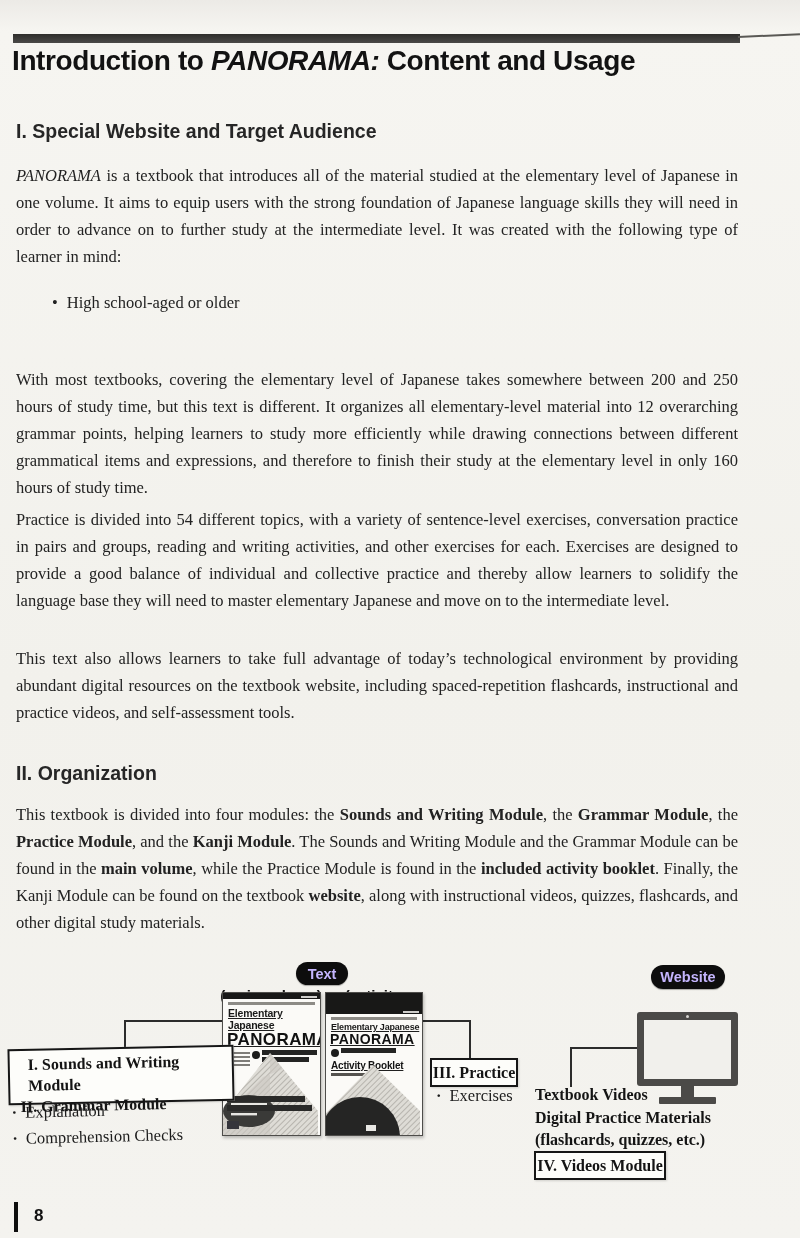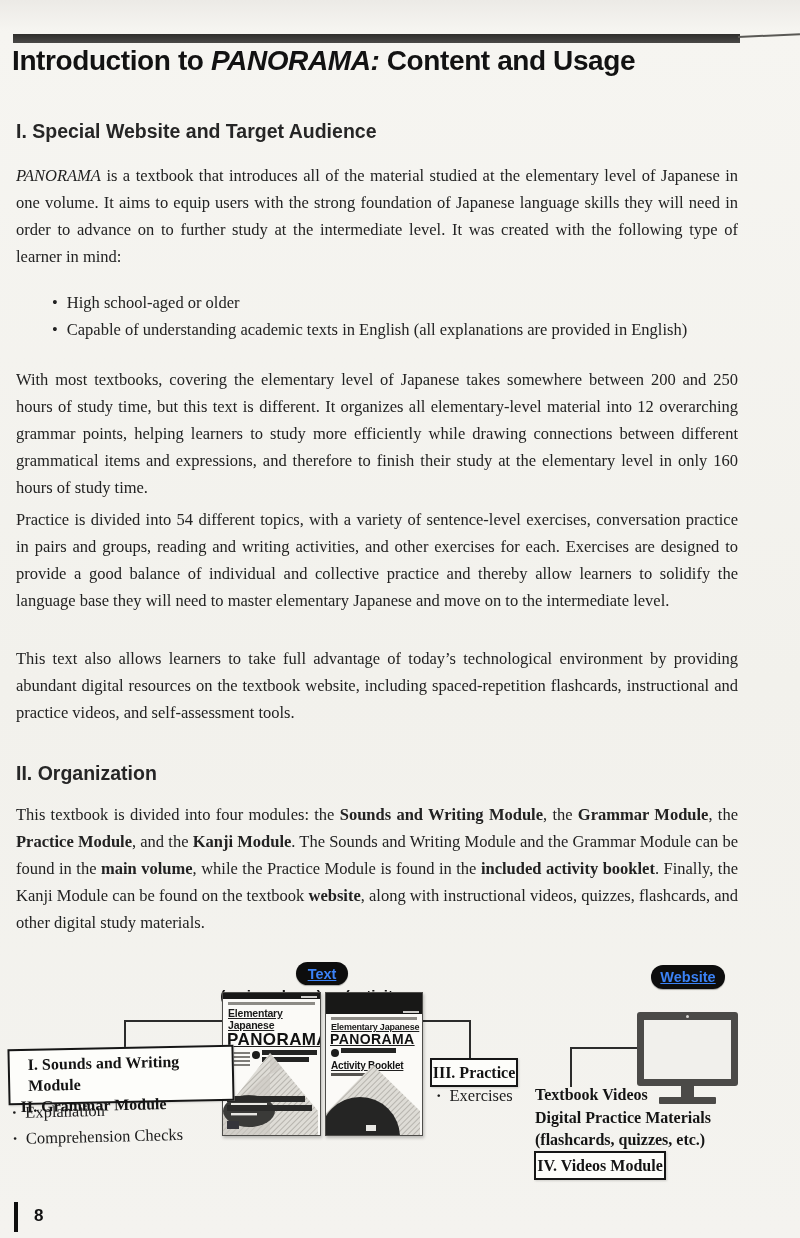--- a/index.html
+++ b/index.html
@@ -20,23 +20,23 @@
   .sec-heading{position:absolute;left:16px;margin:0;
     font-family:"Liberation Sans",sans-serif;font-weight:bold;font-size:19.5px;color:#262626;}
   
   .para{position:absolute;left:16px;width:722px;margin:0;
     font-size:16.5px;line-height:27px;text-align:justify;color:#222;}
   .bullet-list{position:absolute;left:36px;margin:16px;padding:0;list-style:none;
     font-size:16.5px;line-height:27px;color:#222;}
   .bullet-list li .dot{margin-right:9px;}
   
   .diagram{position:absolute;left:0;top:955px;width:800px;height:283px;}
-  .pill{position:absolute;background:#0d0d0d;color:#3b82f6;border-radius:12px;
+  .pill{position:absolute;background:#0d0d0d;color:#c4b5fd;border-radius:12px;
     font-family:"Liberation Sans",sans-serif;font-weight:bold;font-size:14.5px;
-    display:flex;align-items:center;justify-content:center;box-shadow:0 1px 1px rgba(0,0,0,.3);text-decoration:underline;}
+    display:flex;align-items:center;justify-content:center;box-shadow:0 1px 1px rgba(0,0,0,.3);}
   .caption{position:absolute;font-family:"Liberation Sans",sans-serif;font-weight:700;
     font-size:15px;color:#161616;text-align:center;}
   .connector{position:absolute;background:#2c2c2c;}
   .label-box{position:absolute;border:2px solid #161616;background:#fdfdfa;
     font-weight:bold;font-size:16px;color:#141414;box-shadow:1px 1px 2px rgba(0,0,0,.15);}
   .modules-box{left:8px;top:92px;width:206px;height:46px;transform:rotate(-1.2deg);
     padding:3px 6px 3px 10px;line-height:21px;}
   .modules-box .l1{padding-left:8px;}
   .side-bullets{position:absolute;left:12px;top:143px;transform:rotate(-1.4deg);
     font-size:16.5px;line-height:26px;color:#1c1c1c;}
@@ -101,21 +101,20 @@
   <div class="top-rule-tail"></div>
 
   <h1 class="title"><span>Introduction to </span><span style="font-style: italic;">PANORAMA:</span><span> Content and Usage</span></h1>
 
   <h2 class="sec-heading" style="top:120px;">I. Special Website and Target Audience</h2>
 
   <p class="para" style="top:162px;"><span style="font-style: italic;">PANORAMA</span><span> is a textbook that introduces all of the material studied at the elementary level of Japanese in one volume. It aims to equip users with the strong foundation of Japanese language skills they will need in order to advance on to further study at the intermediate level. It was created with the following type of learner in mind:</span></p>
 
   <ul class="bullet-list" style="top:273px;">
     <li><span class="dot">•</span><span>High school-aged or older</span></li>
-    <li><span class="dot">•</span><span>Capable of understanding academic texts in English (all explanations are provided in English)</span></li>
   </ul>
 
   <p class="para" style="top:366px;">With most textbooks, covering the elementary level of Japanese takes somewhere between 200 and 250 hours of study time, but this text is different. It organizes all elementary-level material into 12 overarching grammar points, helping learners to study more efficiently while drawing connections between different grammatical items and expressions, and therefore to finish their study at the elementary level in only 160 hours of study time.</p>
 
   <p class="para" style="top:506px;">Practice is divided into 54 different topics, with a variety of sentence-level exercises, conversation practice in pairs and groups, reading and writing activities, and other exercises for each. Exercises are designed to provide a good balance of individual and collective practice and thereby allow learners to solidify the language base they will need to master elementary Japanese and move on to the intermediate level.</p>
 
   <p class="para" style="top:645px;">This text also allows learners to take full advantage of today’s technological environment by providing abundant digital resources on the textbook website, including spaced-repetition flashcards, instructional and practice videos, and self-assessment tools.</p>
 
   <h2 class="sec-heading" style="top:762px;">II. Organization</h2>
 

